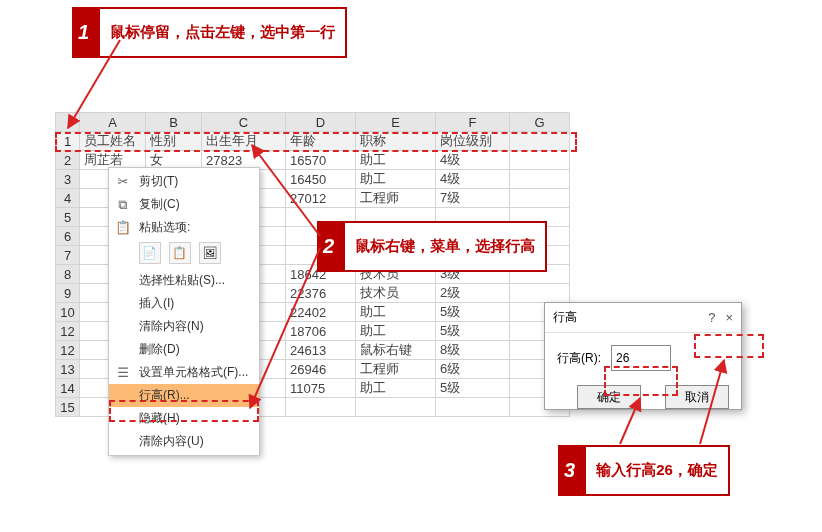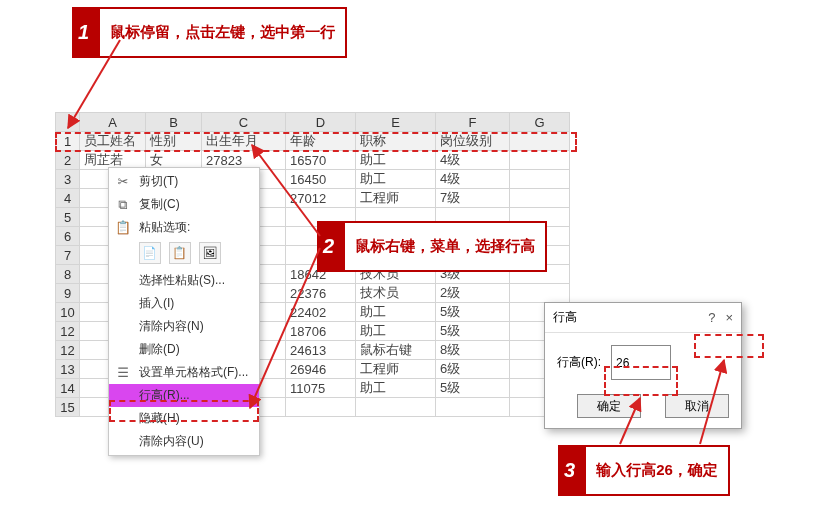--- a/index.html
+++ b/index.html
@@ -93,21 +93,21 @@
     padding: 2px 0;
   }
   .ctxmenu .item {
     display: flex;
     align-items: center;
     padding: 3px 8px 3px 6px;
     gap: 8px;
     color: #333;
   }
   .ctxmenu .item.highlight {
-    background: #d946ef;
+    background: #fdba74;
   }
   .ctxmenu .ic {
     width: 16px; height: 16px;
     display: inline-flex;
     align-items: center;
     justify-content: center;
     font-size: 13px;
     color: #666;
   }
   .ctxmenu .paste-opts {
@@ -140,31 +140,31 @@
     display: flex;
     align-items: center;
     justify-content: space-between;
     padding: 6px 8px;
     background: #fff;
     border-bottom: 1px solid #e0e0e0;
   }
   .dlg .titlebar .title { font-weight: normal; }
   .dlg .titlebar .ctrls { display: flex; gap: 10px; color: #555; font-size: 13px;}
   .dlg .body {
-    padding: 12px 12px 10px 12px;
+    padding: 12px 12px 0 12px;
   }
   .dlg .row {
     display: flex;
     align-items: center;
     gap: 10px;
     margin-bottom: 14px;
   }
   .dlg input[type=text] {
     width: 60px;
-    height: 35px;
+    height: 26px;
     border: 1px solid #888;
     padding: 1px 4px;
     font-size: 12px;
   }
   .dlg .btns {
     display: flex;
     gap: 24px;
     justify-content: flex-end;
   }
   .dlg button {

